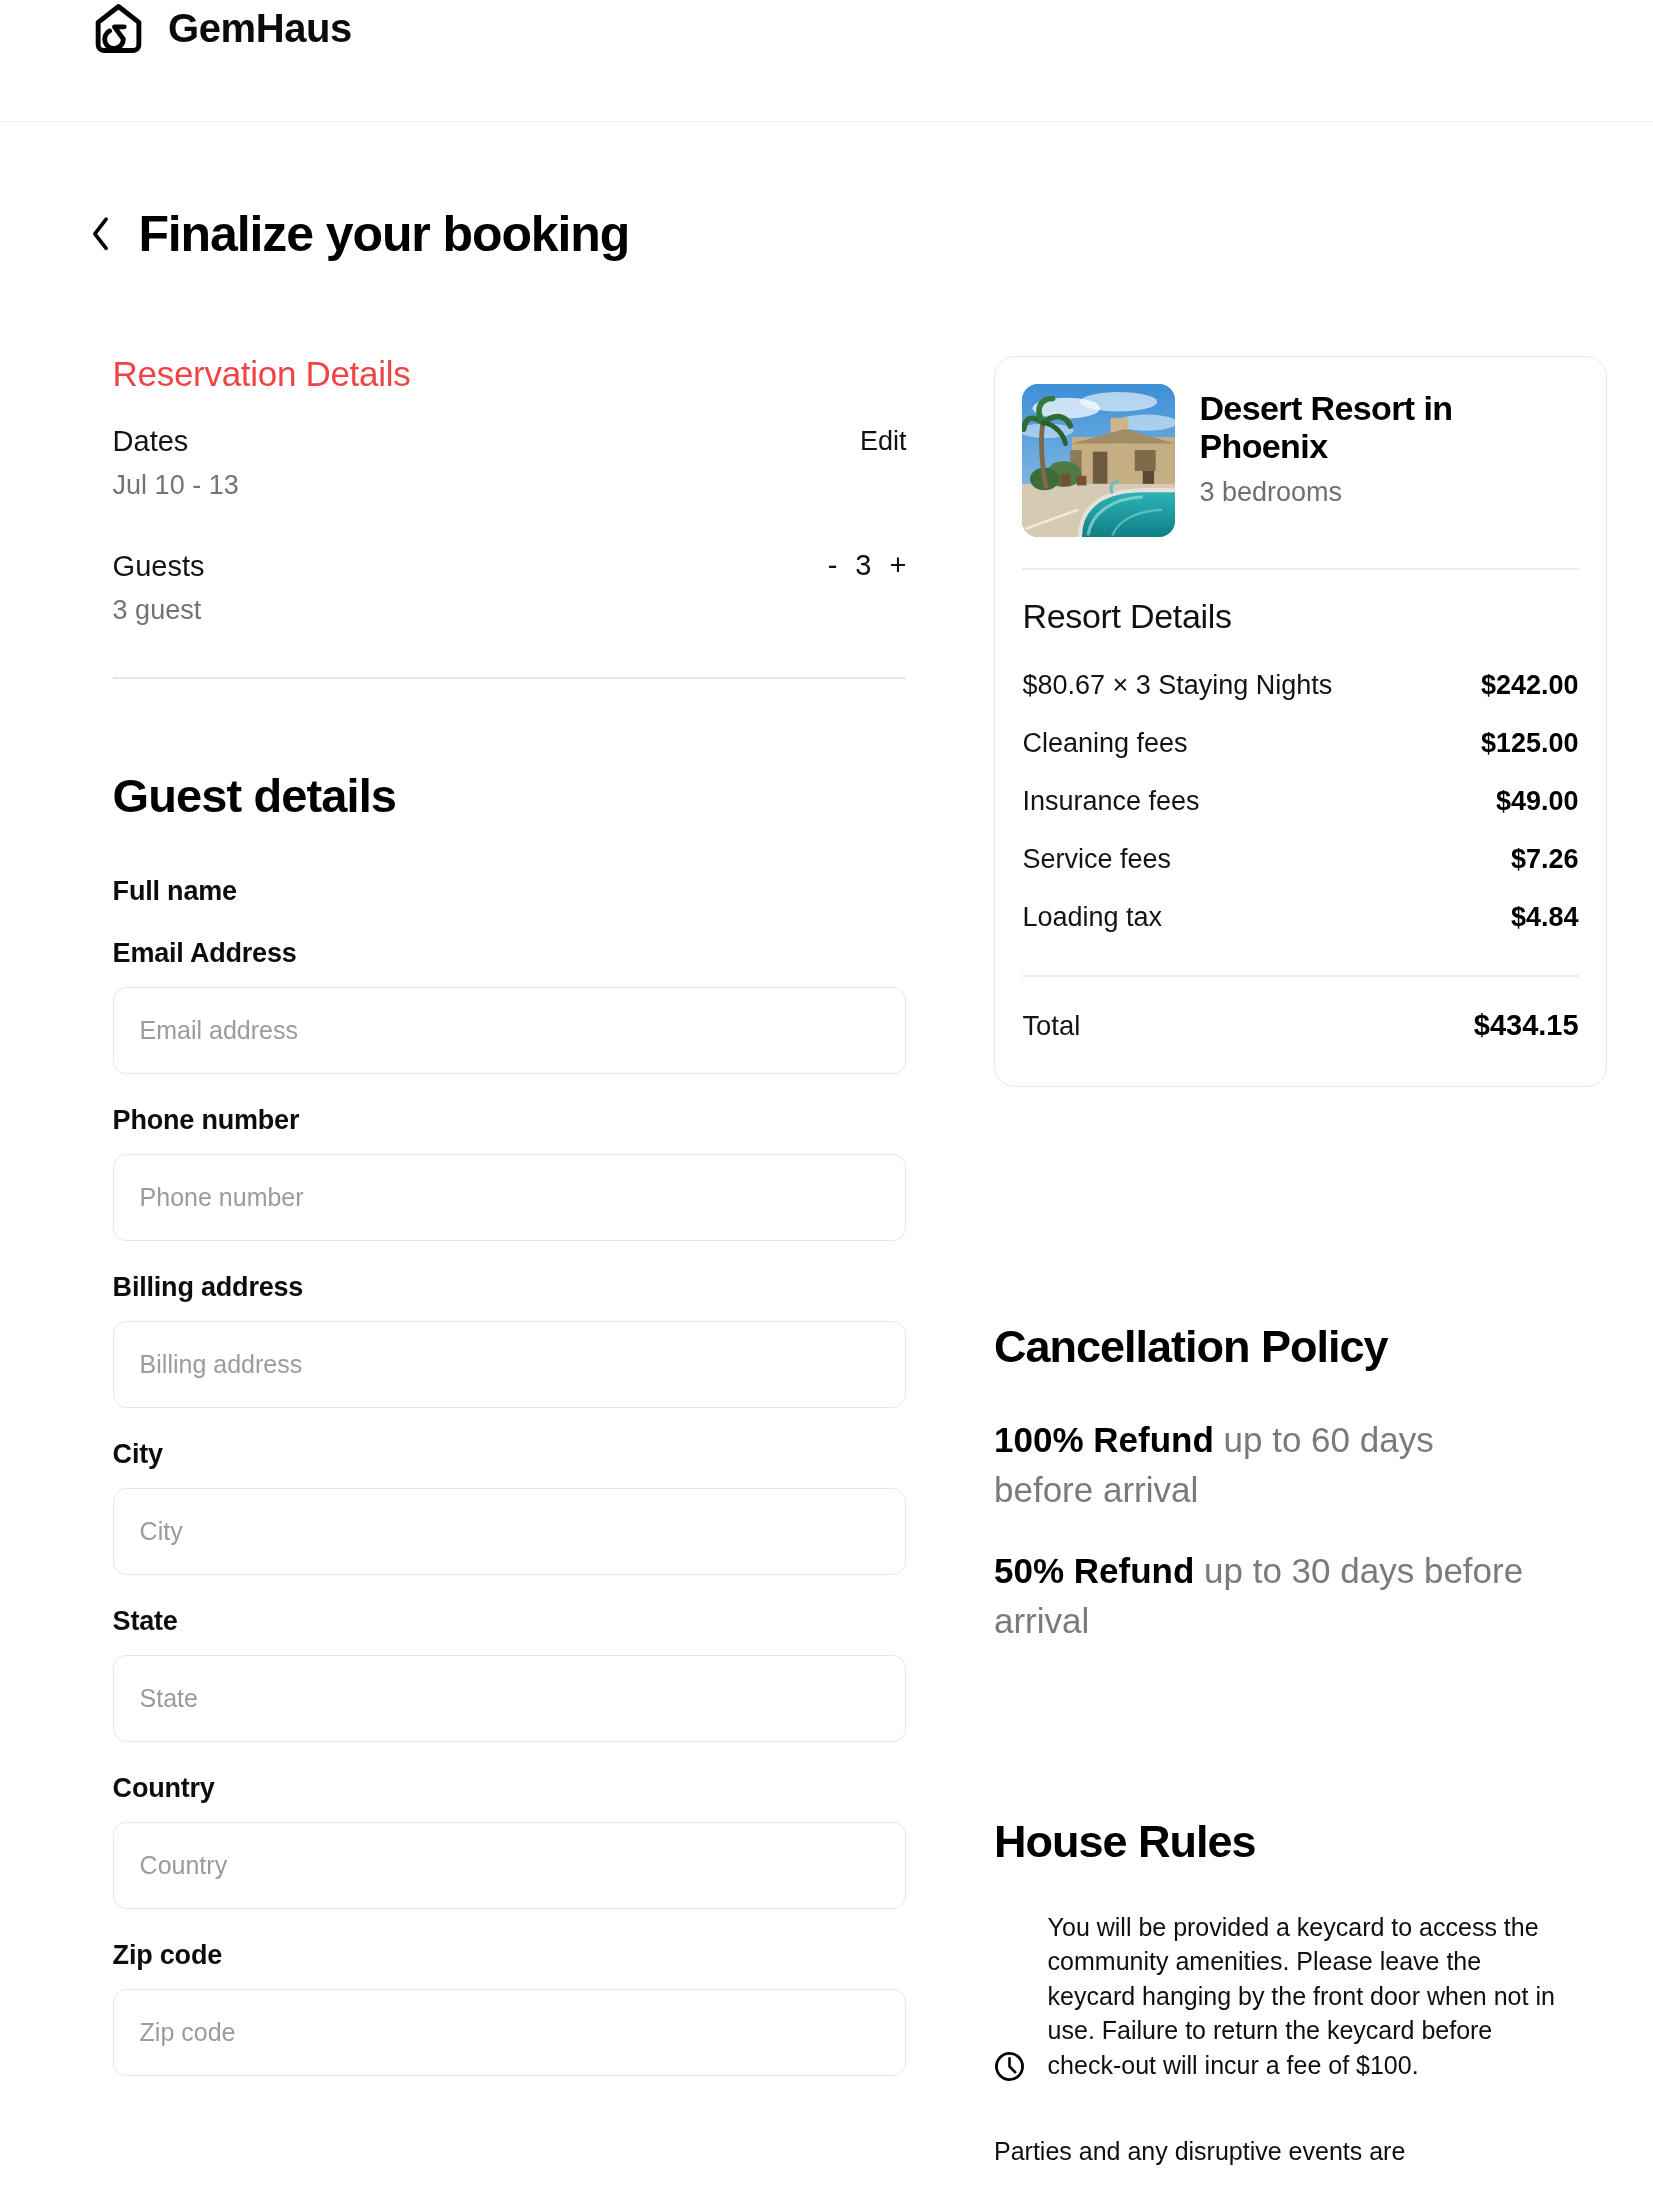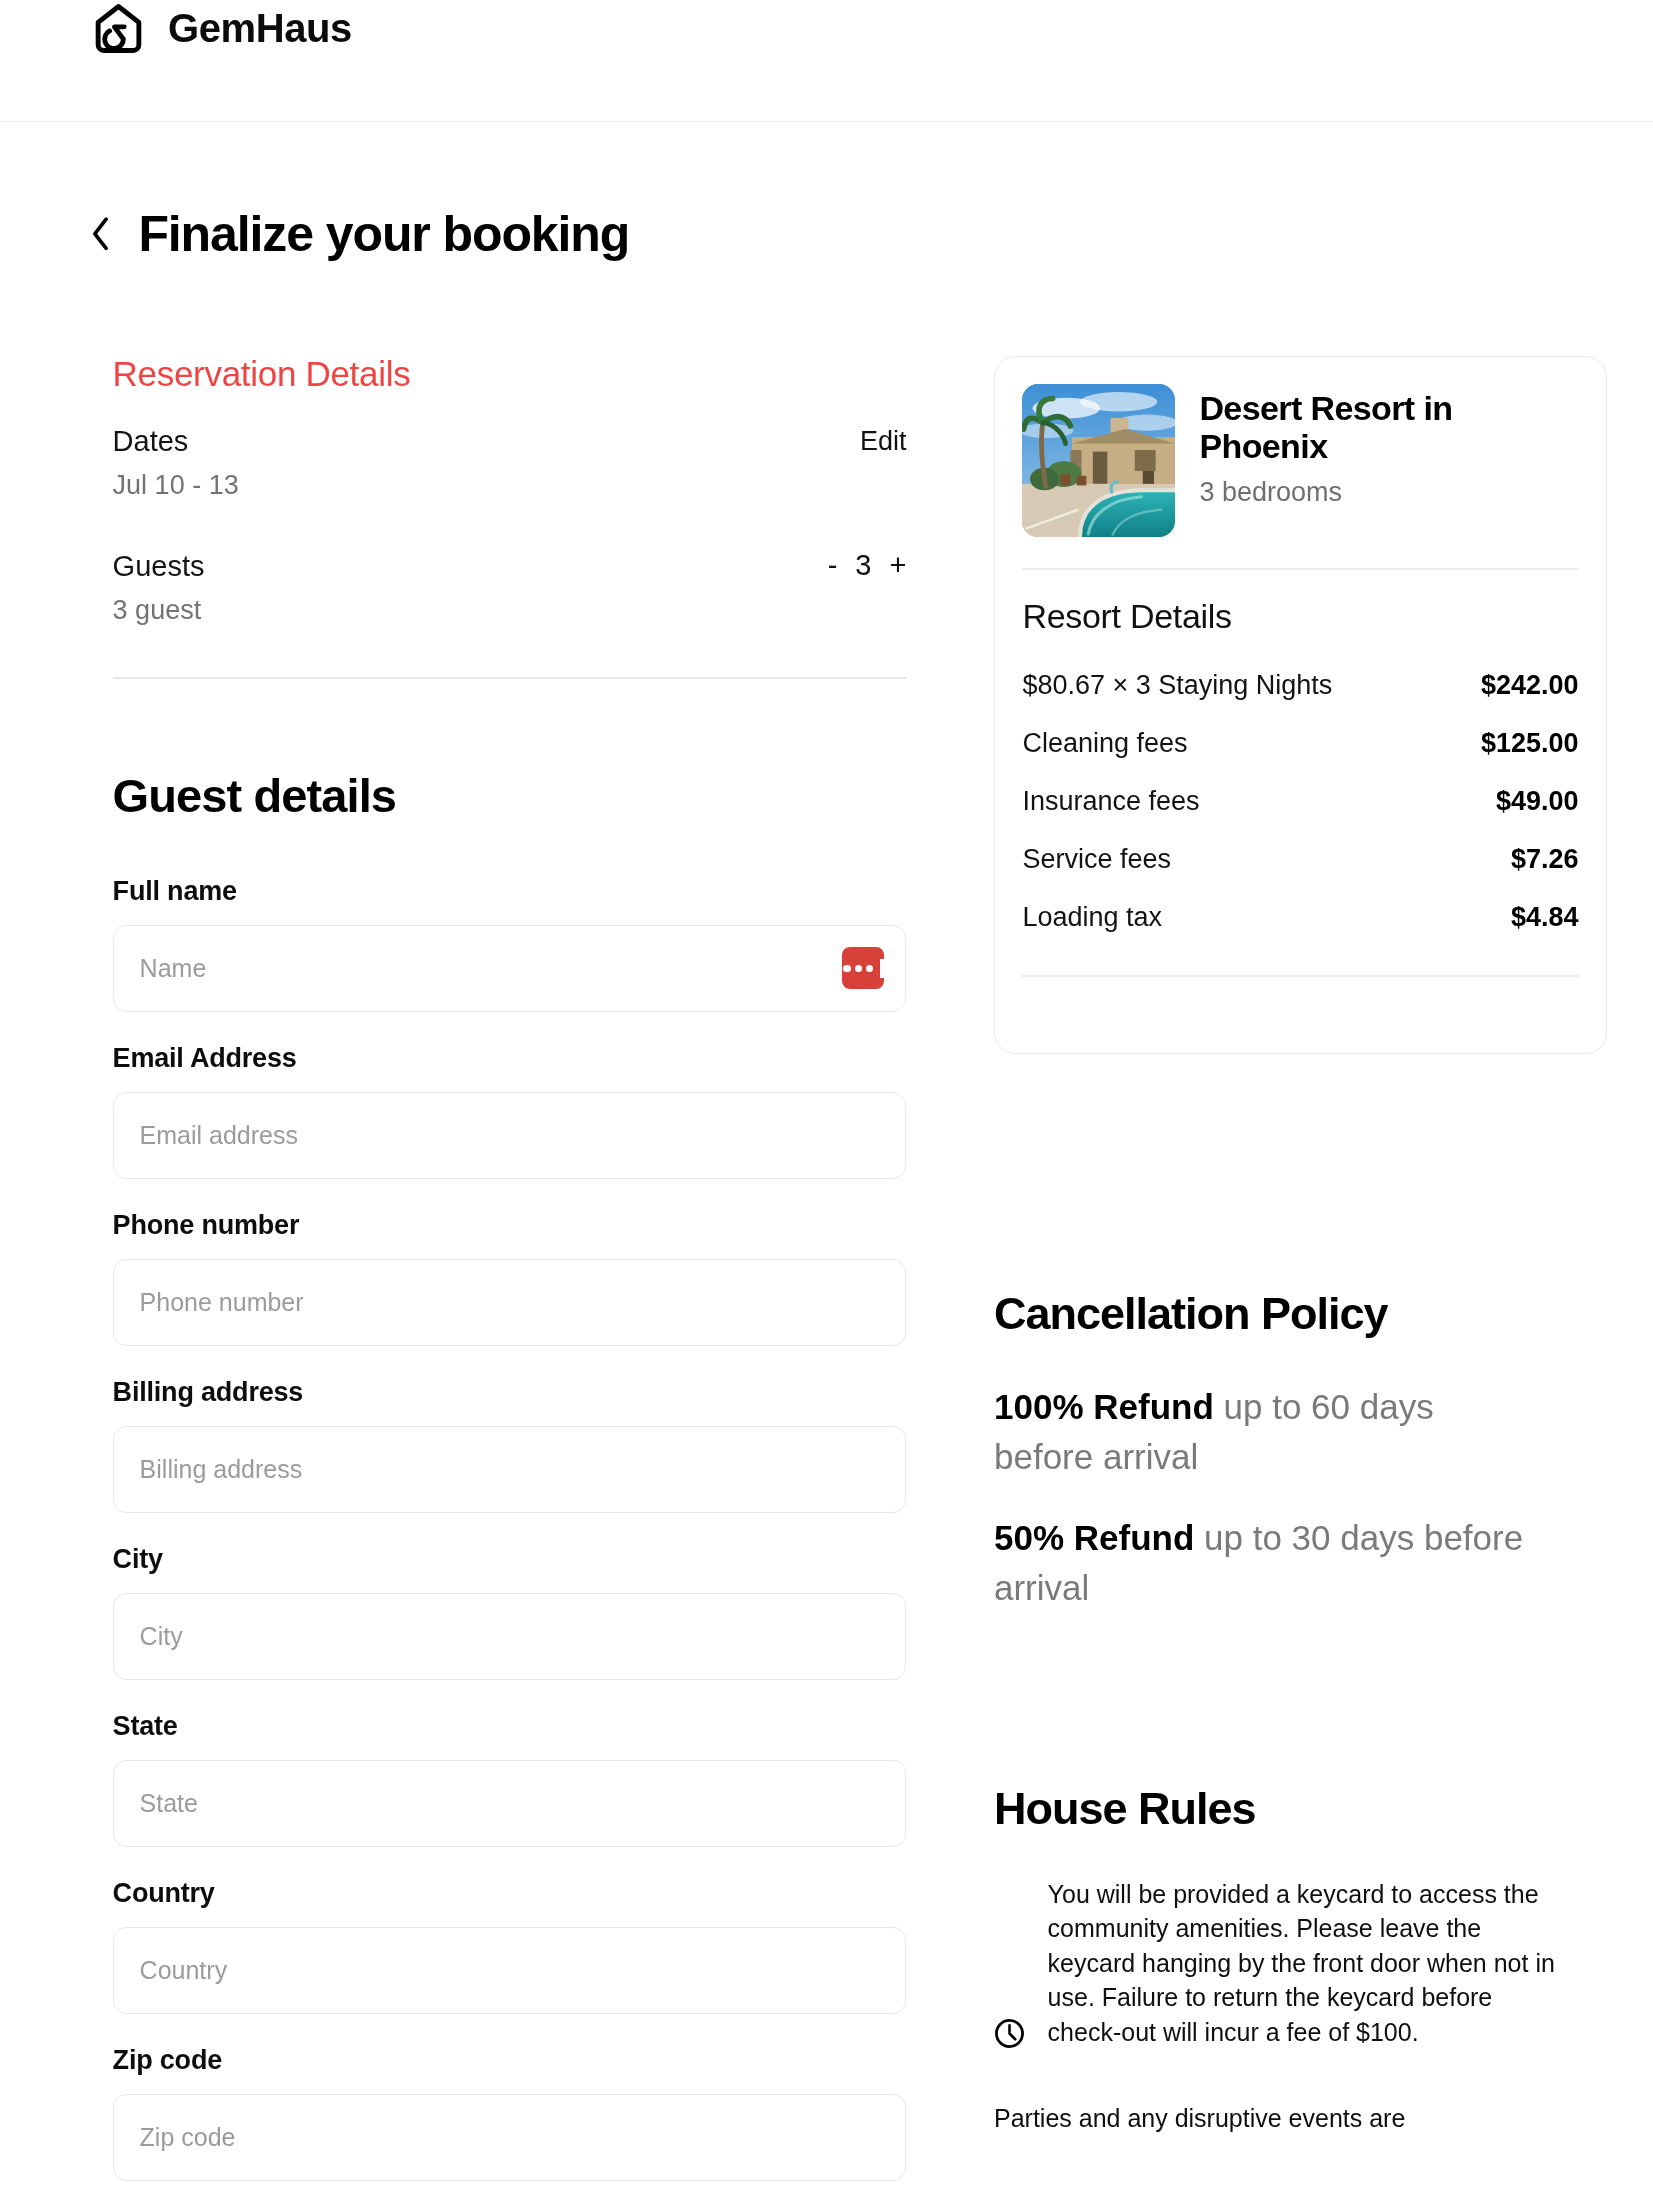--- a/index.html
+++ b/index.html
@@ -313,29 +313,20 @@
       </div>
 
       <div class="divider-line"></div>
     </div>
 
     <div class="guest-details-wrap">
       <h2 class="big-heading">Guest details</h2>
 
       <div class="field">
         <div class="field-label">Full name</div>
-        <div class="input-shell">
-          <input type="text" placeholder="Name" style="">
-          <span class="autofill-badge">
-            <span class="dot"></span>
-              <span class="dot"></span>
-              <span class="dot"></span>
-              <span class="bar"></span>
-          </span>
-        </div>
       </div>
 
       <div class="field">
         <div class="field-label">Email Address</div>
         <div class="input-shell">
           <input type="text" placeholder="Email address" style="">
         </div>
       </div>
 
       <div class="field">
@@ -462,20 +453,24 @@
         <span class="pname">Service fees</span>
         <span class="pval">$7.26</span>
       </div>
       <div class="price-row">
         <span class="pname">Loading tax</span>
         <span class="pval">$4.84</span>
       </div>
 
       <div class="total-sep"></div>
 
+      <div class="total-row">
+        <span class="tname">Total</span>
+        <span class="tval">$434.15</span>
+      </div>
     </div>
 
     <div class="policy-block">
       <h2 class="h2-bold">Cancellation Policy</h2>
 
       <p class="policy-line">
         <b>100% Refund</b><span> up to 60 days before arrival</span>
       </p>
       <p class="policy-line">
         <b>50% Refund</b><span> up to 30 days before arrival</span>

